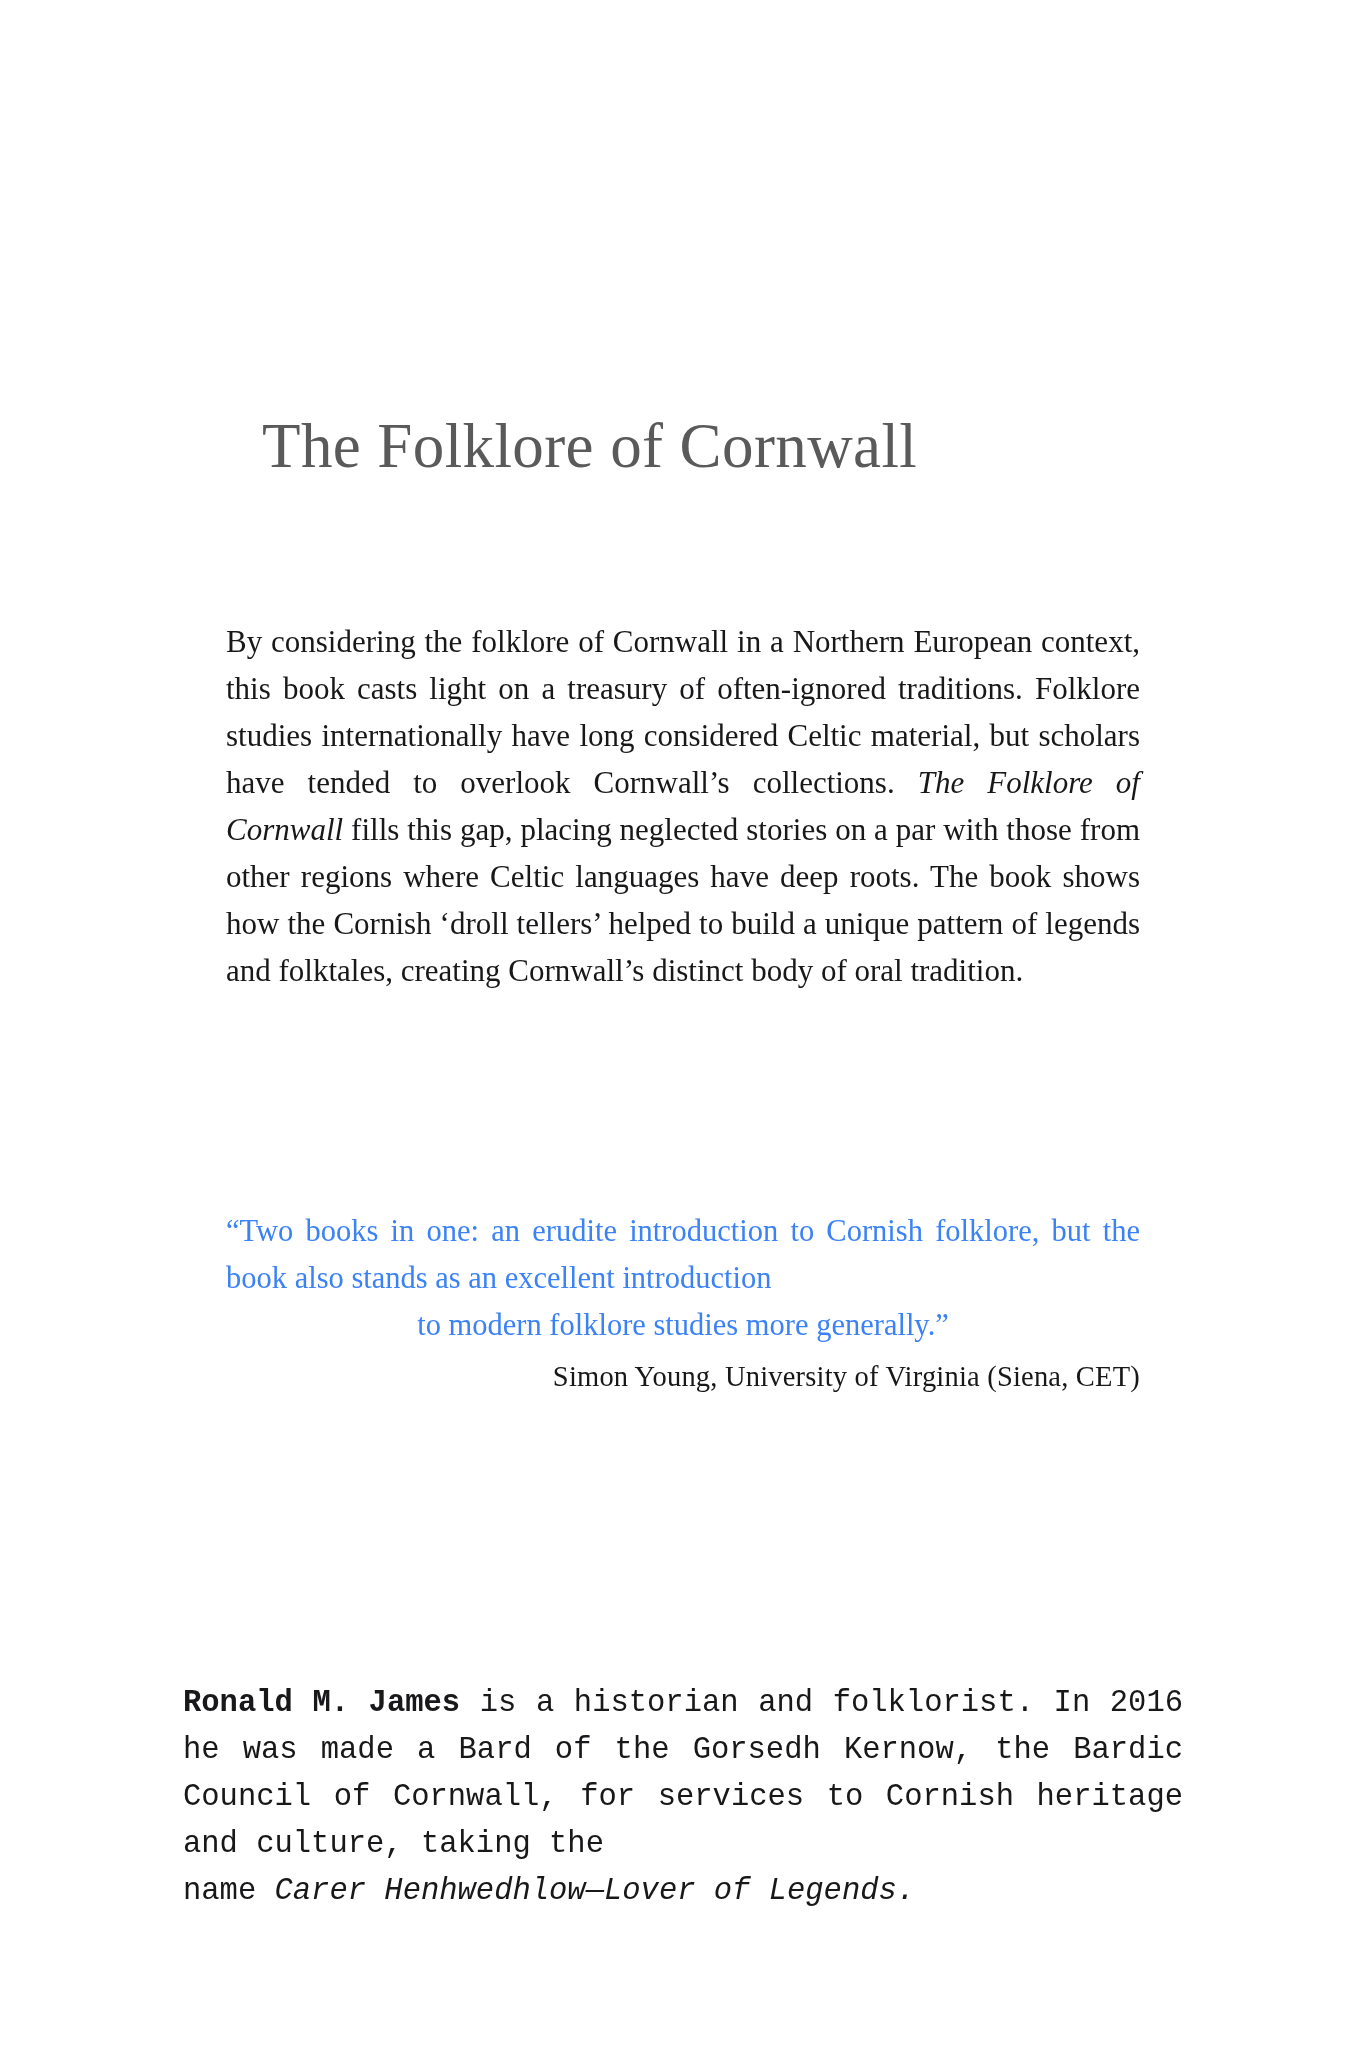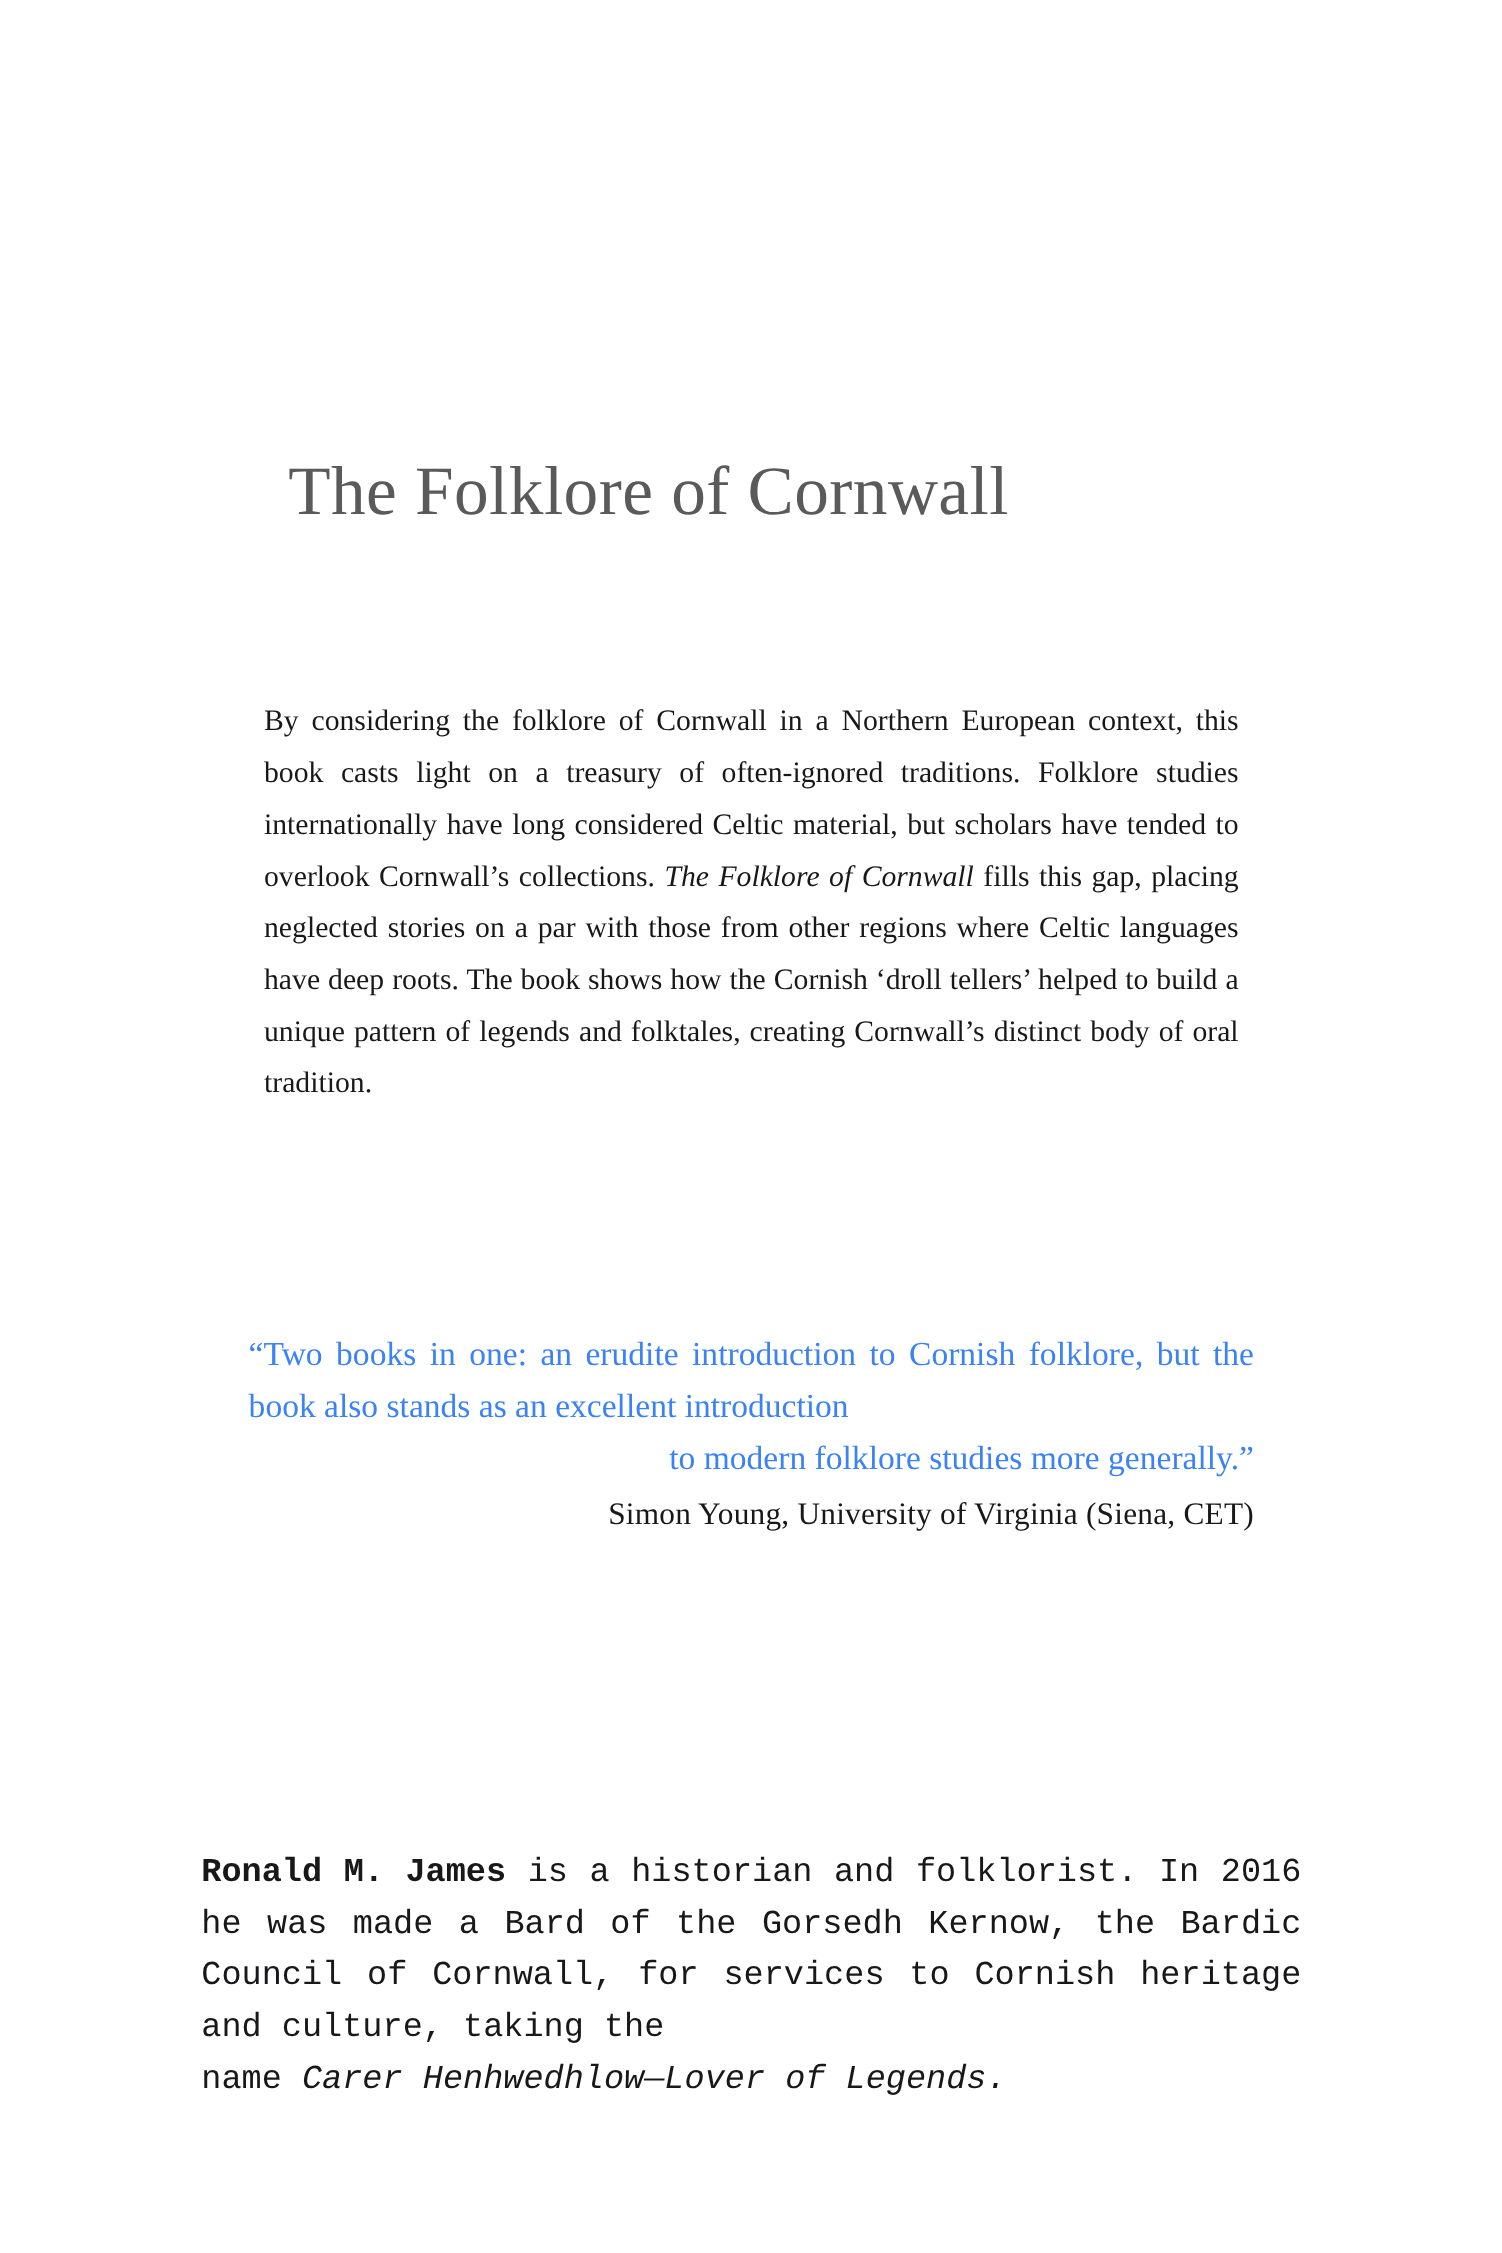--- a/index.html
+++ b/index.html
@@ -35,22 +35,22 @@
 
   
   .blurb-block {
     position: absolute;
     left: 226px;
     top: 618px;
     width: 914px;
   }
 
   .body-para {
-    margin: 14px;
-    font-size: 27px;
+    margin: 0;
+    font-size: 31px;
     line-height: 47px;
     color: #18181a;
     text-align: justify;
     text-justify: inter-word;
     hyphens: none;
   }
 
   .body-para em,
   .italic {
     font-style: italic;
@@ -69,21 +69,21 @@
     font-size: 30.5px;
     line-height: 47px;
     color: #3b82f6;
     text-align: justify;
     text-justify: inter-word;
   }
 
   
   .quote-para > .last-line {
     display: block;
-    text-align: right;
+    text-align: center;
   }
 
   .quote-attribution {
     margin: 7px 0 0 0;
     font-size: 28.5px;
     line-height: 42px;
     color: #18181a;
     text-align: right;
     letter-spacing: 0.2px;
   }

